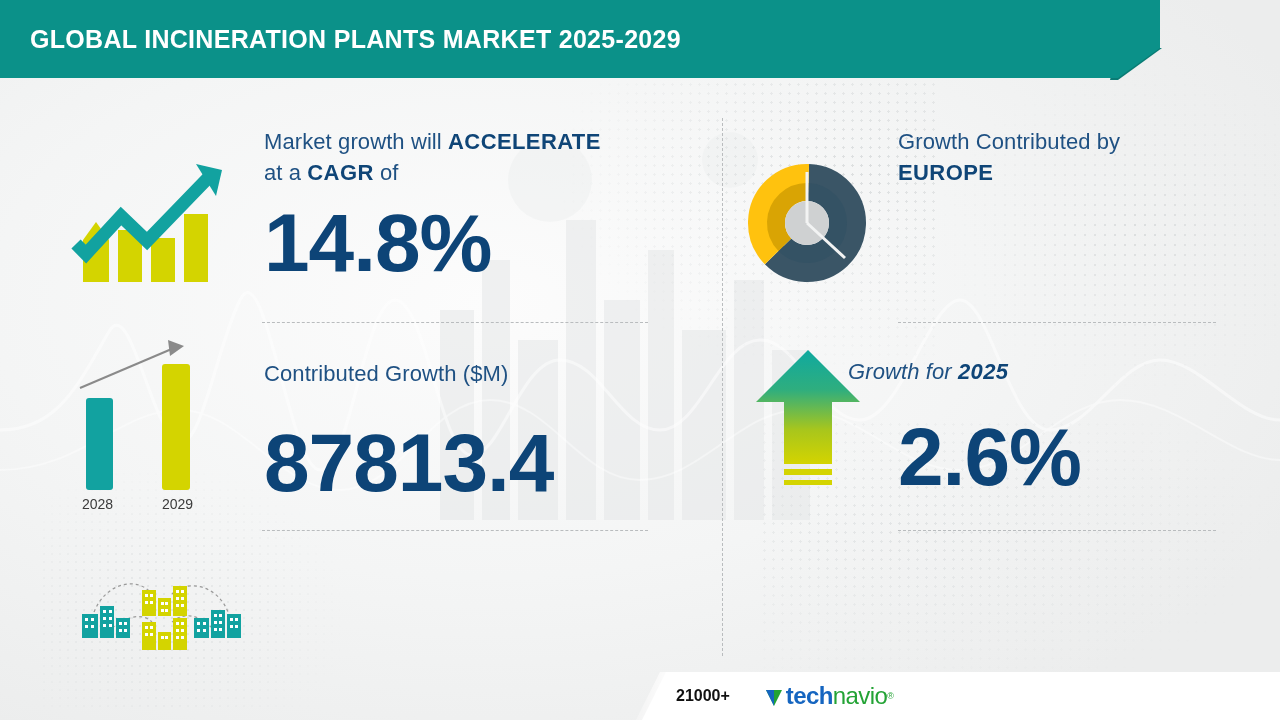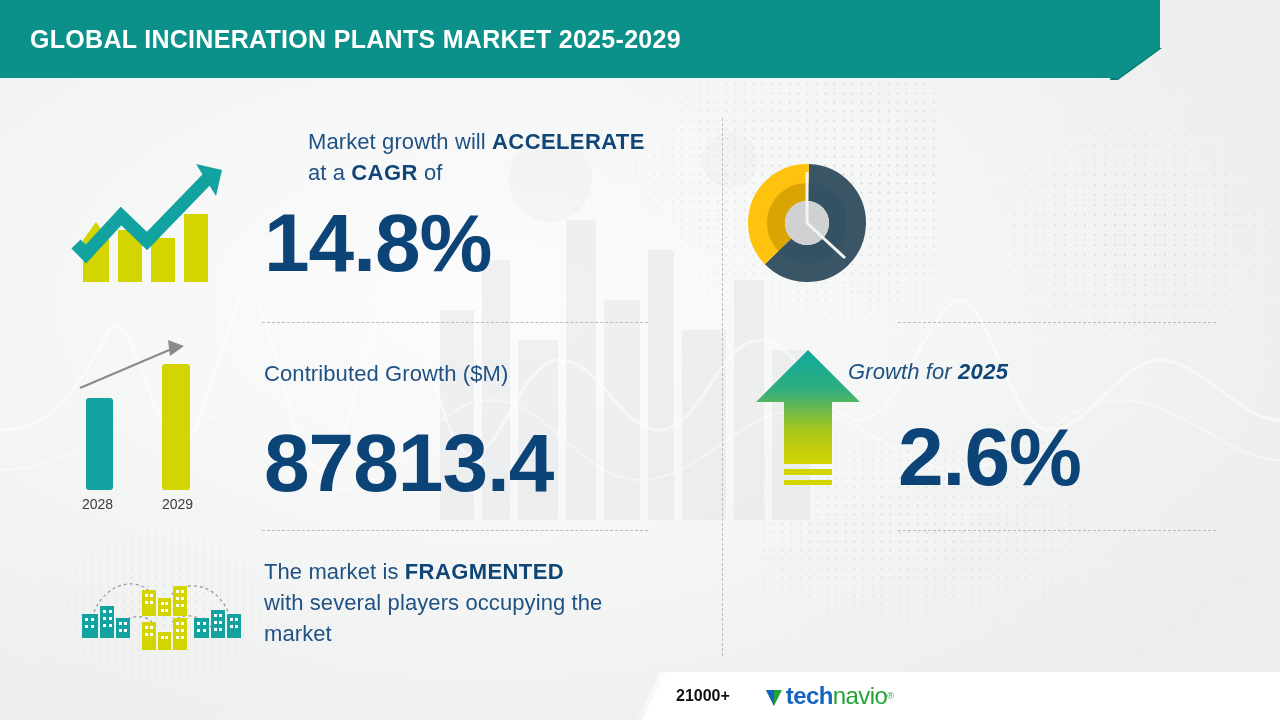--- a/index.html
+++ b/index.html
@@ -150,21 +150,21 @@
     letter-spacing: .4px;
   }
   .bignum {
     font-size: 82px;
     line-height: 86px;
     font-weight: bold;
     color: #0d4477;
     letter-spacing: -1px;
   }
 
-  .b1-text { left: 264px; top: 126px; width: 400px; margin-left: 44px; }
+  .b1-text { left: 264px; top: 126px; width: 400px; }
   .b1-num  { left: 264px; top: 200px; }
   .b2-text { left: 264px; top: 358px; width: 400px; }
   .b2-num  { left: 264px; top: 420px; }
   .b3-text { left: 264px; top: 556px; width: 420px; }
 
   .r1-text { left: 898px; top: 126px; width: 330px; }
   .r1-num  { left: 898px; top: 200px; }
   .r2-text { left: 848px; top: 356px; width: 330px; font-style: italic; }
   .r2-num  { left: 898px; top: 414px; }
 
@@ -455,26 +455,25 @@
 
   <div class="tx lead b1-text">
     <span>Market growth will </span><b>ACCELERATE</b><br>
     <span>at a </span><b>CAGR</b><span> of</span>
   </div>
   <div class="tx bignum b1-num">14.8%</div>
 
   <div class="tx lead b2-text">Contributed Growth ($M)</div>
   <div class="tx bignum b2-num">87813.4</div>
 
-  <div class="tx lead b3-text">
-    <span>The market is </span><b>FRAGMENTED</b><br>
-    <span>with several players occupying the</span><br>
-    <span>market</span>
+
+  <div class="tx lead r1-text">
+    <span>Growth Contributed by</span><br>
+    <b>EUROPE</b>
   </div>
-
 
   <div class="tx lead r2-text">
     <span>Growth for </span><b>2025</b>
   </div>
   <div class="tx bignum r2-num">2.6%</div>
 
   <div class="footer-shadow"></div>
   <div class="footer-strip"></div>
   <div class="footer-content">
     <span class="footer-count">21000+</span>

